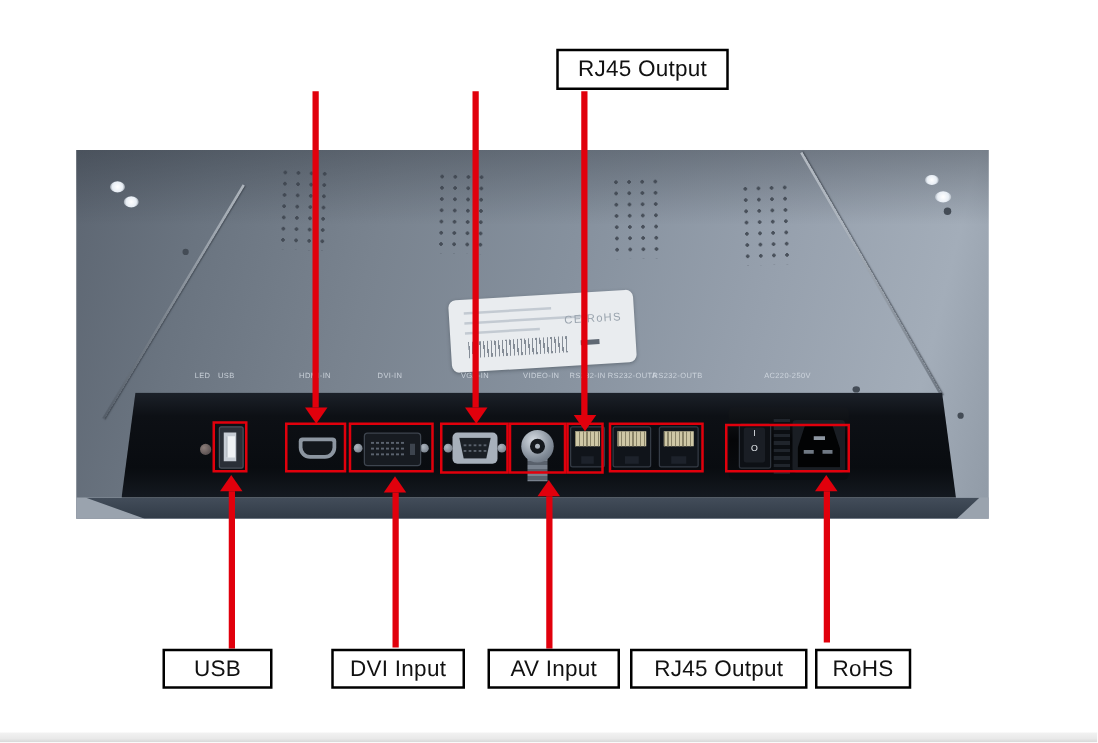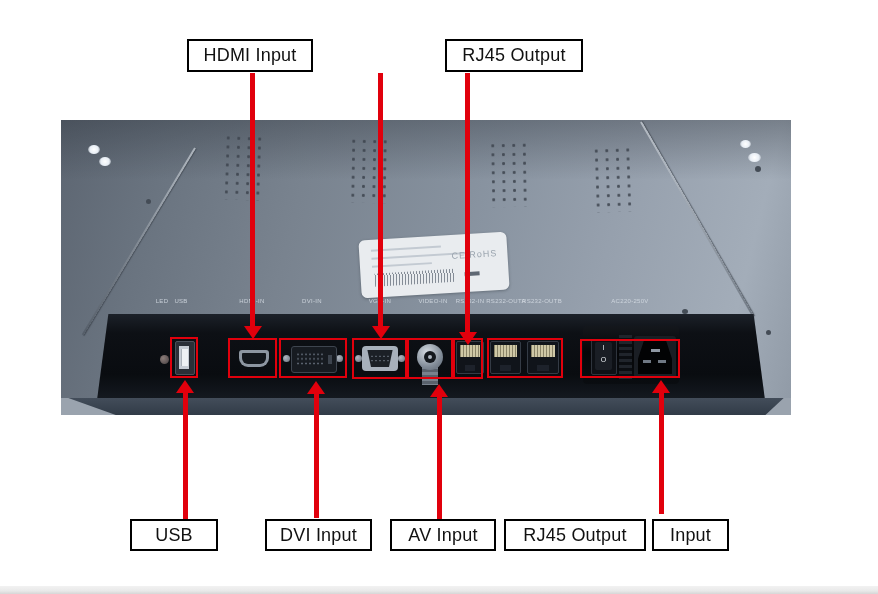--- a/index.html
+++ b/index.html
@@ -199,37 +199,34 @@
 
   <div class="head-up" style="left:176px;top:380px;"></div>
   <div class="arrow-line" style="left:183px;top:393px;height:126px;"></div>
   <div class="head-up" style="left:307px;top:381px;"></div>
   <div class="arrow-line" style="left:314px;top:394px;height:124px;"></div>
   <div class="head-up" style="left:430px;top:384px;"></div>
   <div class="arrow-line" style="left:437px;top:397px;height:122px;"></div>
   <div class="head-up" style="left:652px;top:380px;"></div>
   <div class="arrow-line" style="left:659px;top:393px;height:121px;"></div>
 
-  <div class="callout" style="left:187px;top:39px;width:126px;height:33px;">
-    <span>HDMI Input</span>
-  </div>
   <div class="callout" style="left:445px;top:39px;width:138px;height:33px;">
     <span>RJ45 Output</span>
   </div>
 
   <div class="callout" style="left:130px;top:519px;width:88px;height:32px;">
     <span>USB</span>
   </div>
   <div class="callout" style="left:265px;top:519px;width:107px;height:32px;">
     <span>DVI Input</span>
   </div>
   <div class="callout" style="left:390px;top:519px;width:106px;height:32px;">
     <span>AV Input</span>
   </div>
   <div class="callout" style="left:504px;top:519px;width:142px;height:32px;">
     <span>RJ45 Output</span>
   </div>
   <div class="callout" style="left:652px;top:519px;width:77px;height:32px;">
-    <span>Input</span>
+    <span>RoHS</span>
   </div>
 
   <div class="abs" style="left:0;top:586px;width:878px;height:8px;background:linear-gradient(180deg,#f2f2f2,#e9e9e9 60%,#d6d6d6);"></div>
 </div>
 
 </body></html>

